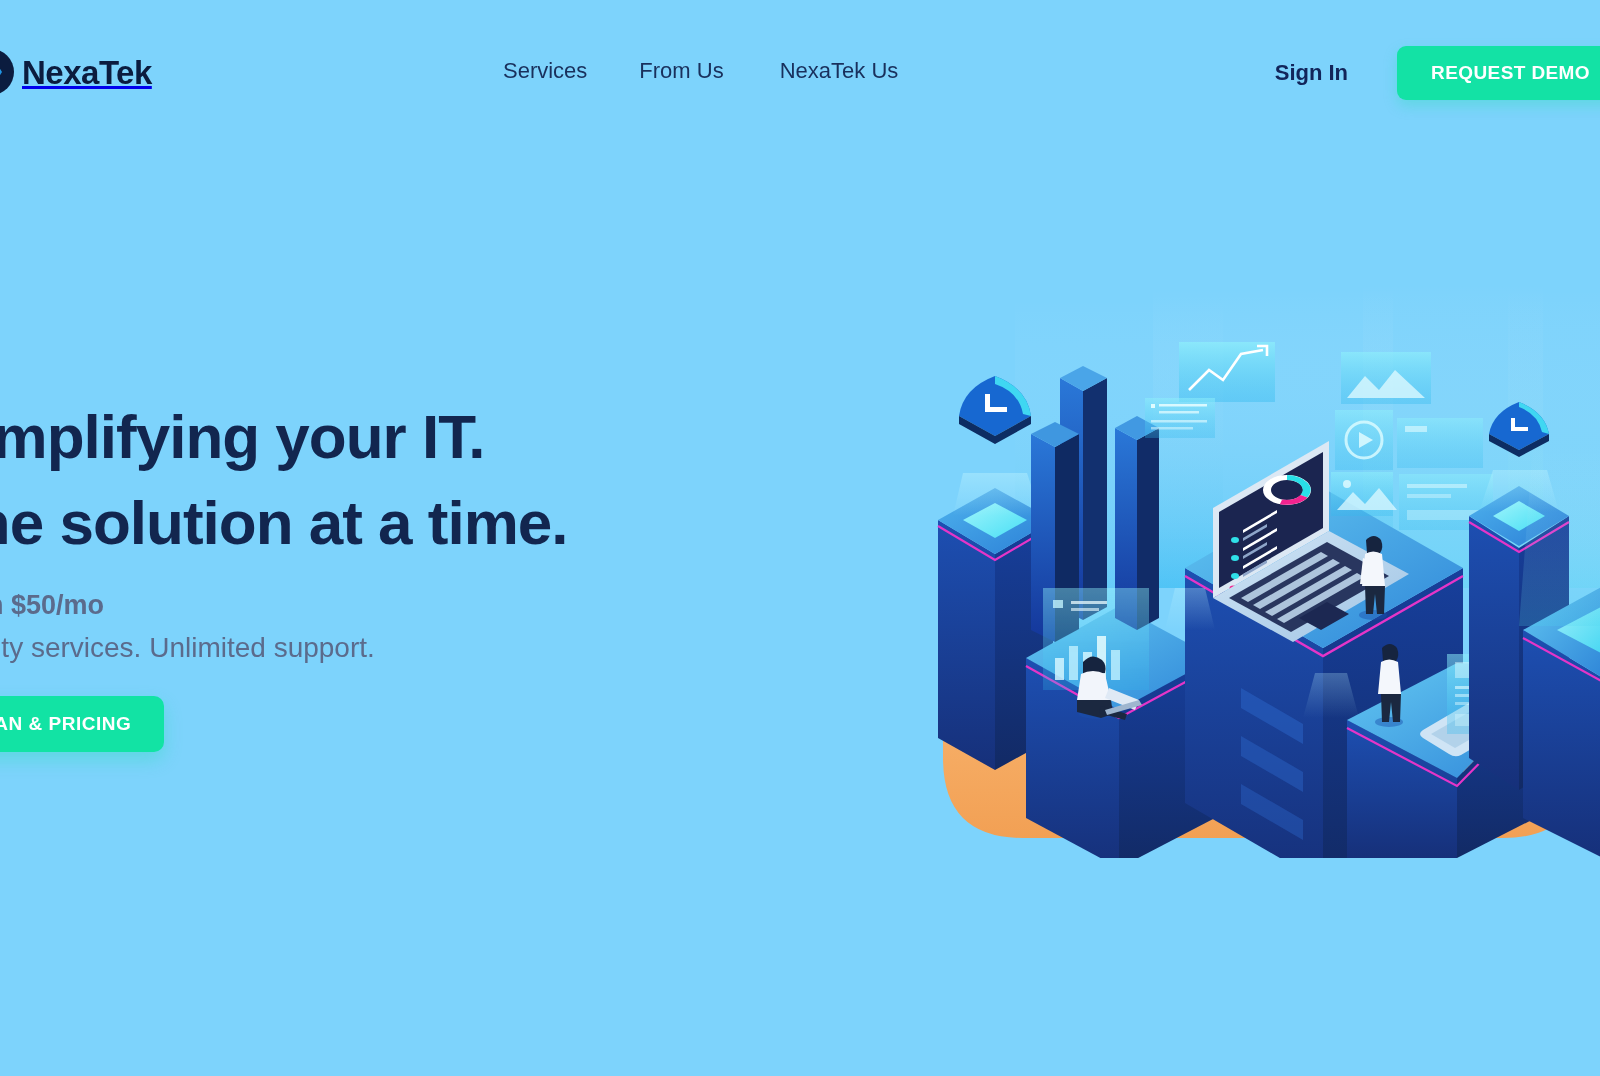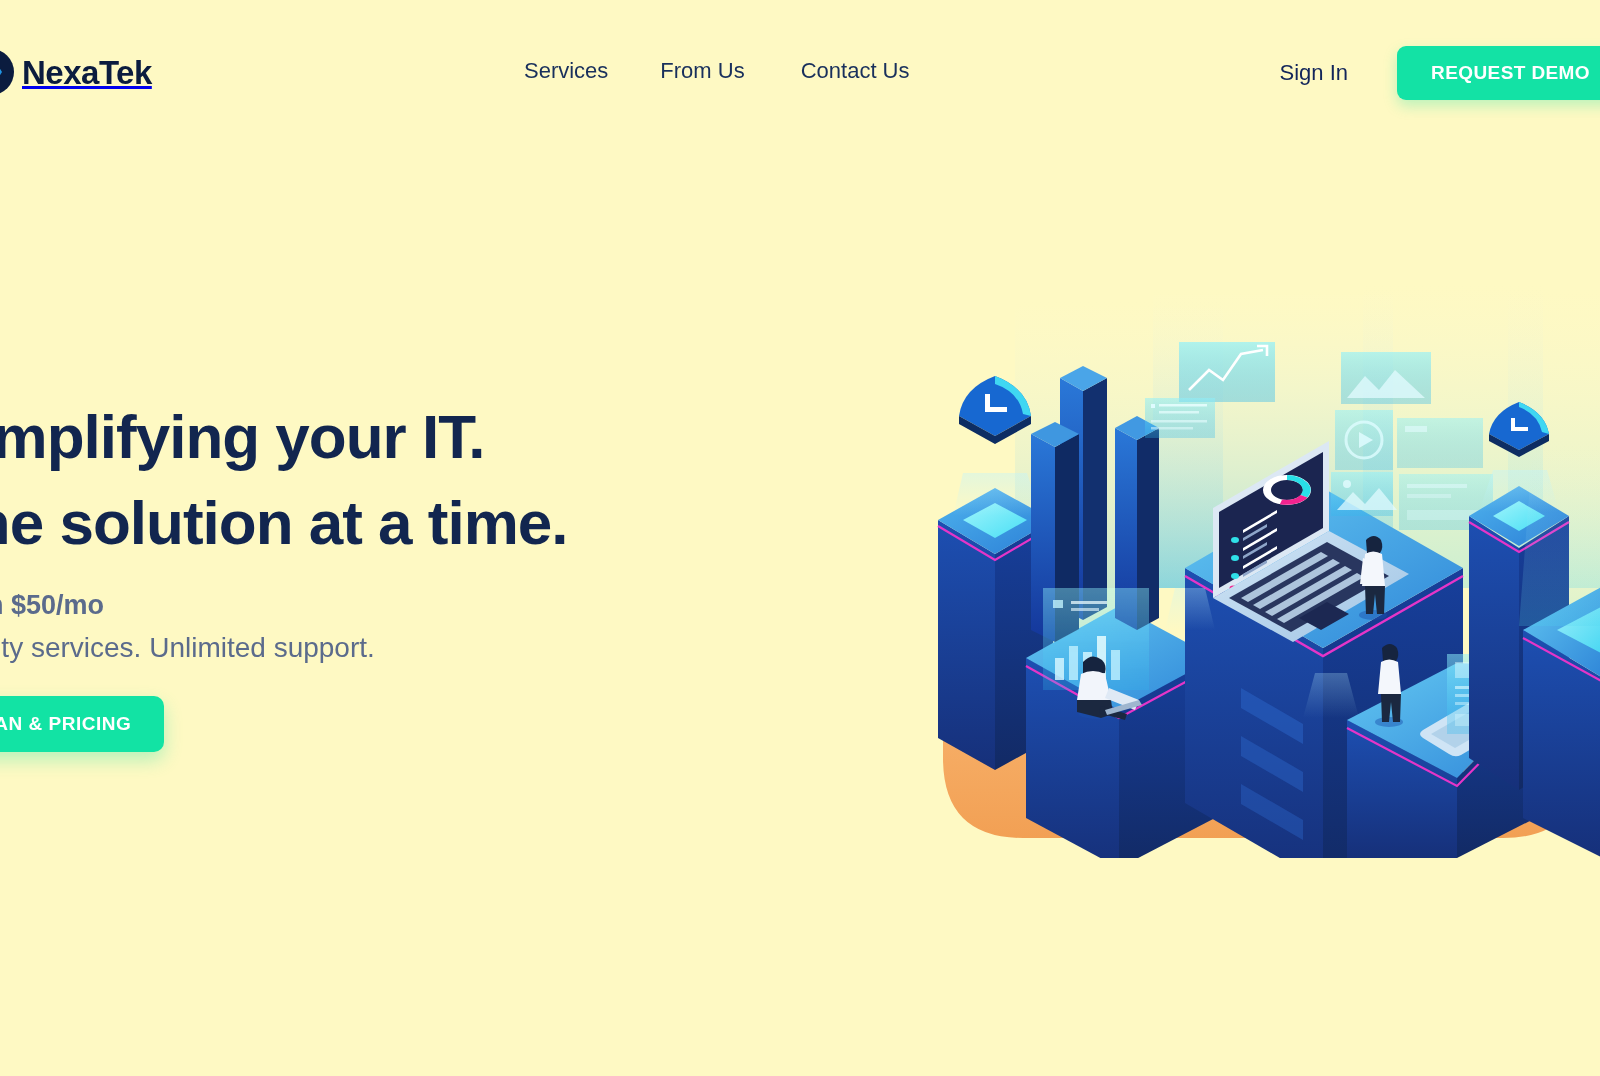--- a/index.html
+++ b/index.html
@@ -3,21 +3,21 @@
 <meta charset="utf-8">
 <style>
   * { margin:0; padding:0; box-sizing:border-box; }
   html,body{
     width:1600px; height:1076px; overflow:hidden;
     background:#eeeef8;
     font-family:"Liberation Sans", sans-serif;
   }
   .page{
     position:relative; width:1600px; height:1076px;
-    background:#fef9c3; overflow:hidden;
+    background:#7dd3fc; overflow:hidden;
   }
 
   
   .canvas{
     position:absolute;
     left:-32px; top:0;
     width:1632px; height:1076px;
   }
 
   
@@ -47,36 +47,36 @@
     content:""; position:absolute; left:19px; top:17px;
     width:10px; height:11px; border-radius:50%;
     background:#0b1c3f;
   }
   .logo-text{
     font-size:33px; font-weight:bold; color:#0b1c3f;
     letter-spacing:-0.5px; line-height:1;
   }
 
   .nav{
-    position:absolute; left:556px; top:58px;
+    position:absolute; left:535px; top:58px;
     display:flex; align-items:flex-end;
   }
   .nav a{
     font-size:22px; color:#19305c; text-decoration:none;
     display:block;
   }
   .nav .gap1{ width:52px; }
   .nav .gap2{ width:56px; }
 
   .actions{
     position:absolute; right:-24px; top:46px;
     display:flex; align-items:center; gap:49px;
   }
   .signin{
-    font-size:22px; font-weight:normal; color:#12255a;
+    font-size:22px; font-weight:bold; color:#12255a;
     text-decoration:none; white-space:nowrap;
   }
   .btn-demo{
     background:#13e2a5; color:#ffffff;
     font-size:19px; font-weight:bold; letter-spacing:0.4px;
     border:none; border-radius:9px;
     padding:16px 34px;
     white-space:nowrap;
     box-shadow:0 6px 14px rgba(19,226,165,.28);
     cursor:pointer;
@@ -127,21 +127,21 @@
       <a class="logo" href="#">
         <span class="logo-mark"></span>
         <span class="logo-text">NexaTek</span>
       </a>
 
       <nav class="nav">
         <a href="#">Services</a>
         <span class="gap1"></span>
         <a href="#">From Us</a>
         <span class="gap2"></span>
-        <a href="#">Contact Us</a>
+        <a href="#">NexaTek Us</a>
       </nav>
 
       <div class="actions">
         <a class="signin" href="#">Sign In</a>
         <button class="btn-demo">REQUEST DEMO</button>
       </div>
     </header>
 
     <section class="hero">
       <h1>Simplifying your IT.</h1>

